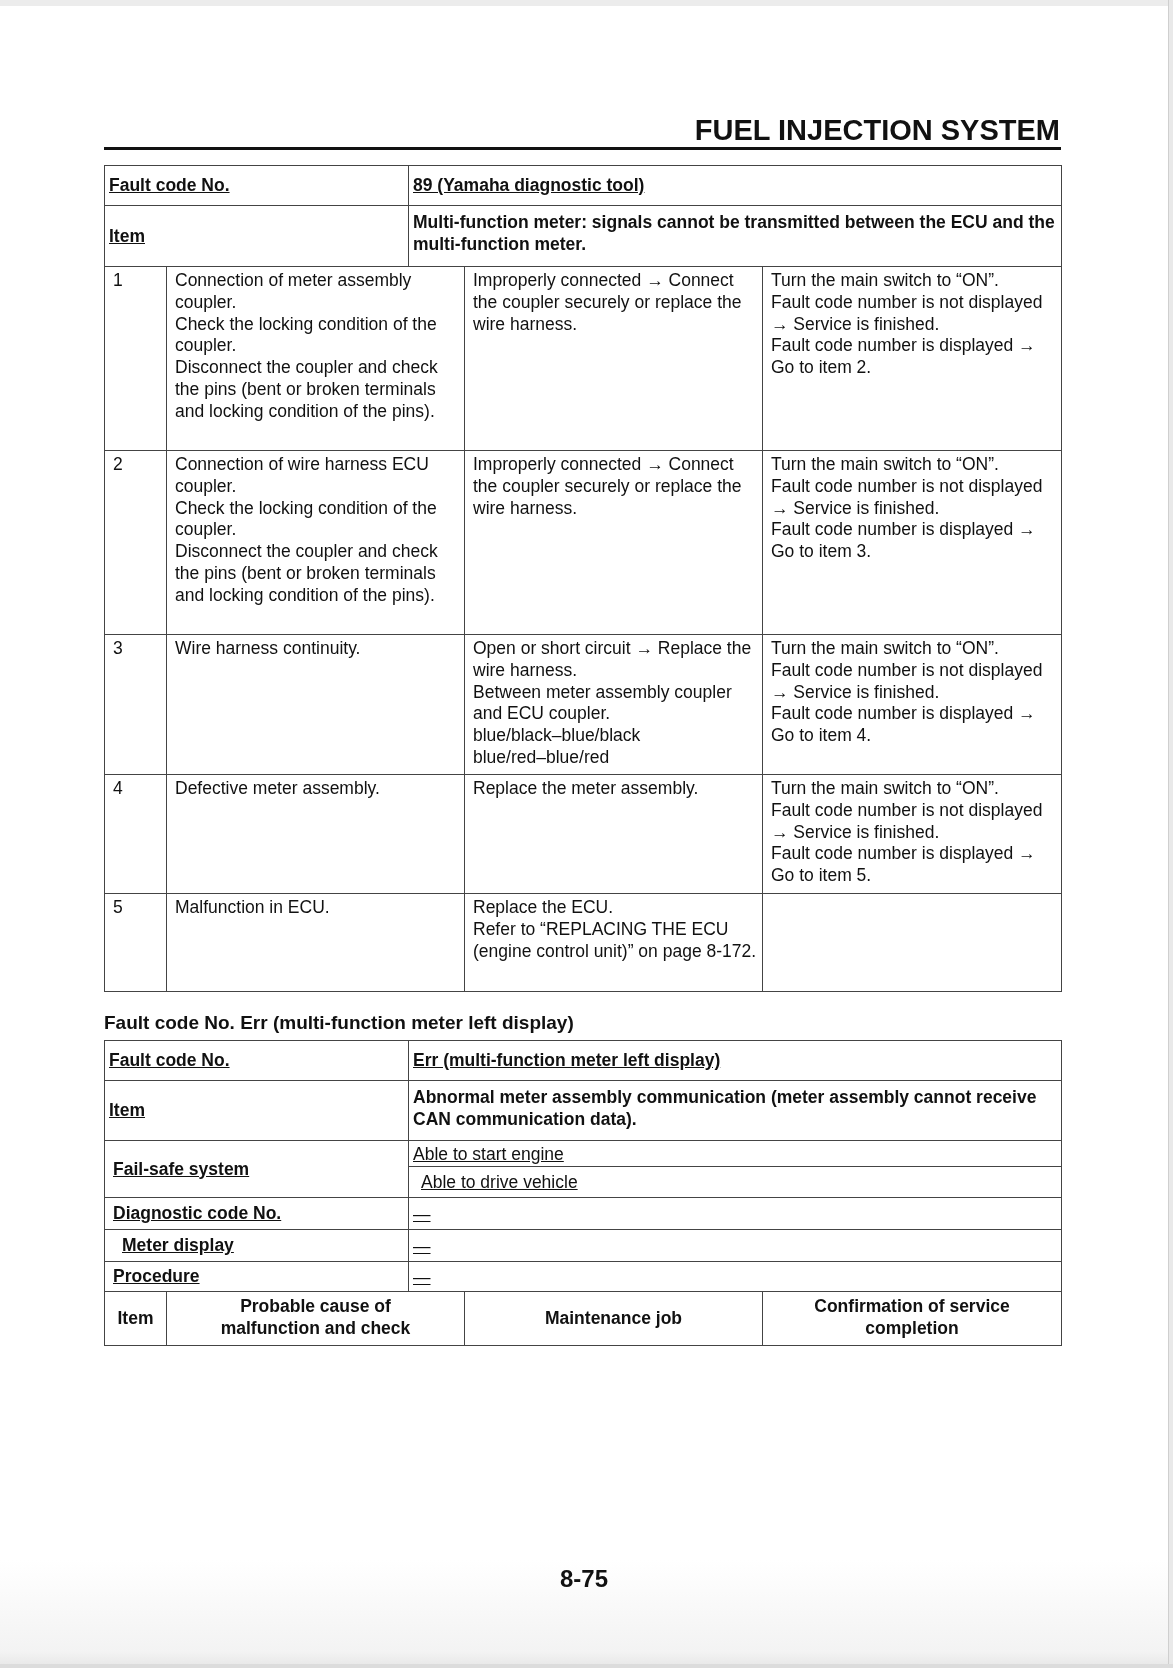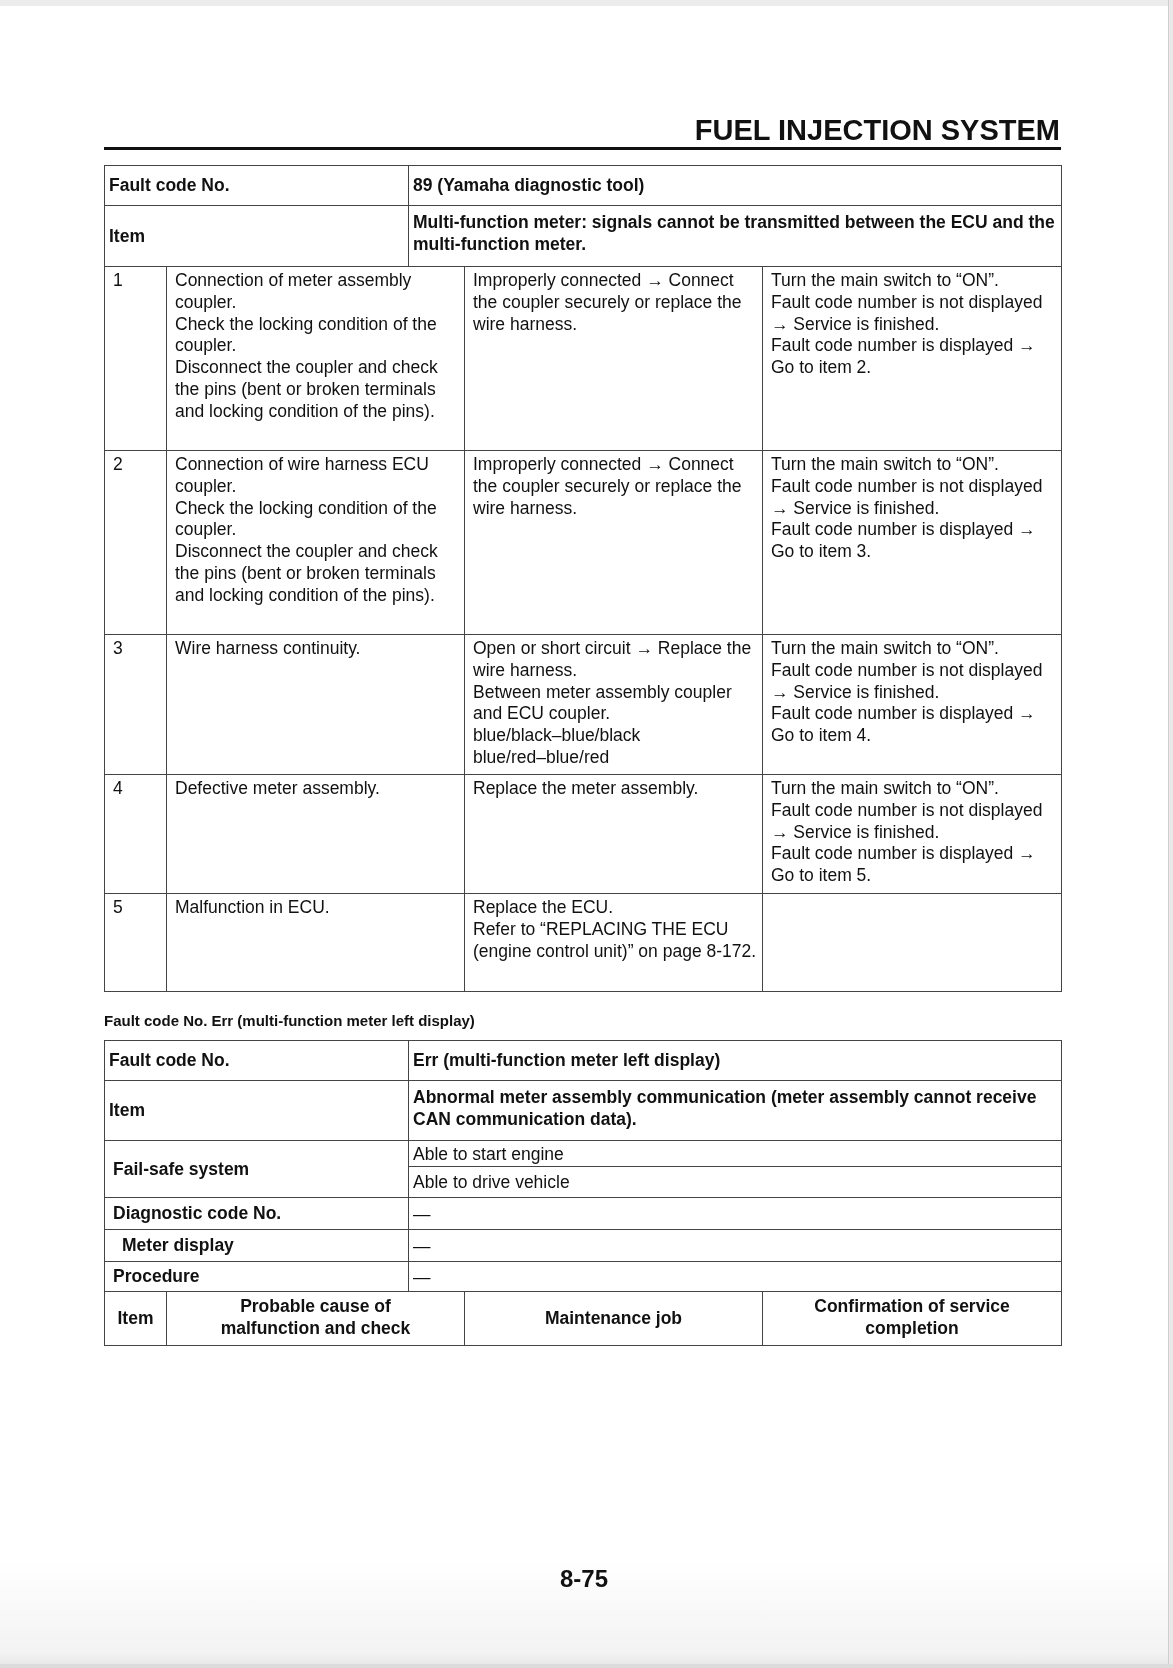--- a/index.html
+++ b/index.html
@@ -25,24 +25,24 @@
     td, th { border: 1px solid #444; vertical-align: top; font-size: 17.5px; line-height: 21.8px; padding: 0; }
     .tbl1 { top: 165px; border: 1.6px solid #222; }
     .tbl2 { top: 1040px; border: 1.6px solid #222; }
 
     .hdr-cell { font-weight: bold; padding: 4px 4px 3px 4px; }
     .bold-cell { font-weight: bold; padding: 6px 4px 3px 4px; }
     .num-cell { padding: 3px 0 0 8px; }
     .txt-cell { padding: 3px 4px 0 8px; margin-top: 8px; }
     .pre { white-space: pre-line; }
     .center { text-align: center; vertical-align: middle; }
-    .vmid { vertical-align: middle; }
+    .vmid { vertical-align: middle; text-decoration: underline; }
 
     .section-title {
-      position: absolute; left: 104px; top: 1012px; font-weight: bold; font-size: 15px;
+      position: absolute; left: 104px; top: 1012px; font-weight: bold; font-size: 19px;
     }
     .page-number {
       position: absolute; left: 0; width: 1168px; top: 1565px; text-align: center;
       font-weight: bold; font-size: 24px;
     }
   </style>
 </head>
 <body>
 
 <div class="topbar"></div>
@@ -136,21 +136,21 @@
   </tr>
   <tr style="height:60px">
     <td colspan="2" class="hdr-cell vmid">Item</td>
     <td colspan="3" class="bold-cell">Abnormal meter assembly communication (meter assembly cannot receive CAN communication data).</td>
   </tr>
   <tr style="height:14px">
     <td colspan="2" rowspan="2" class="hdr-cell vmid" style="padding-left:8px">Fail-safe system</td>
     <td colspan="3" class="txt-cell vmid" style="padding-left:4px">Able to start engine</td>
   </tr>
   <tr style="height:31px">
-    <td colspan="3" class="txt-cell vmid" style="padding-left:4px">Able to drive vehicle</td>
+    <td colspan="3" class="txt-cell vmid" style="padding-left:12px">Able to drive vehicle</td>
   </tr>
   <tr style="height:32px">
     <td colspan="2" class="hdr-cell vmid" style="padding-left:8px">Diagnostic code No.</td>
     <td colspan="3" class="txt-cell vmid" style="padding-left:4px">—</td>
   </tr>
   <tr style="height:32px">
     <td colspan="2" class="hdr-cell vmid" style="padding-left:17px">Meter display</td>
     <td colspan="3" class="txt-cell vmid" style="padding-left:4px">—</td>
   </tr>
   <tr style="height:18px">

